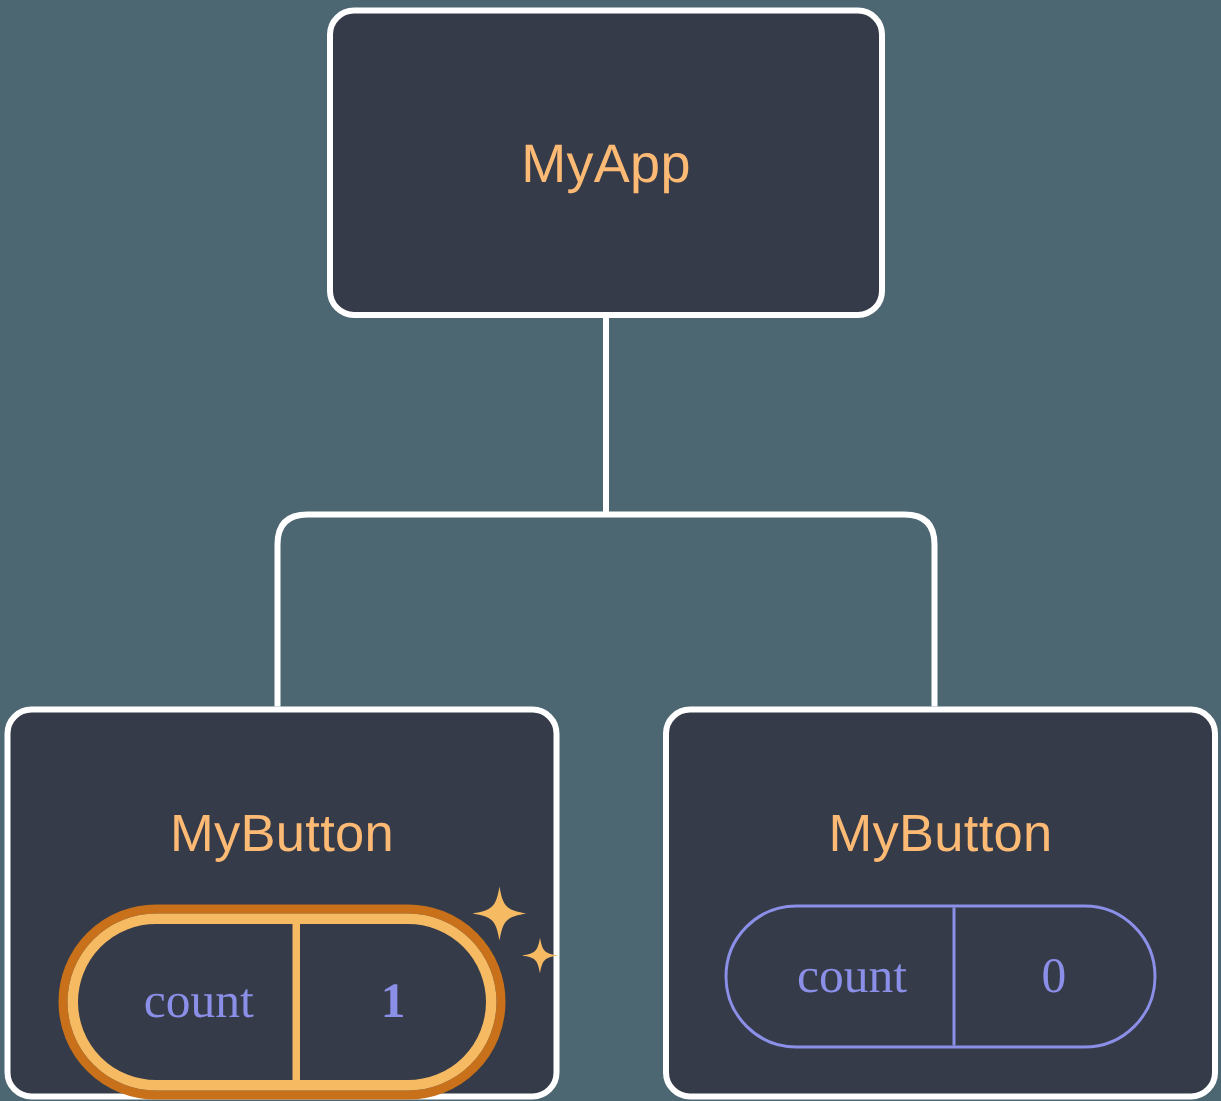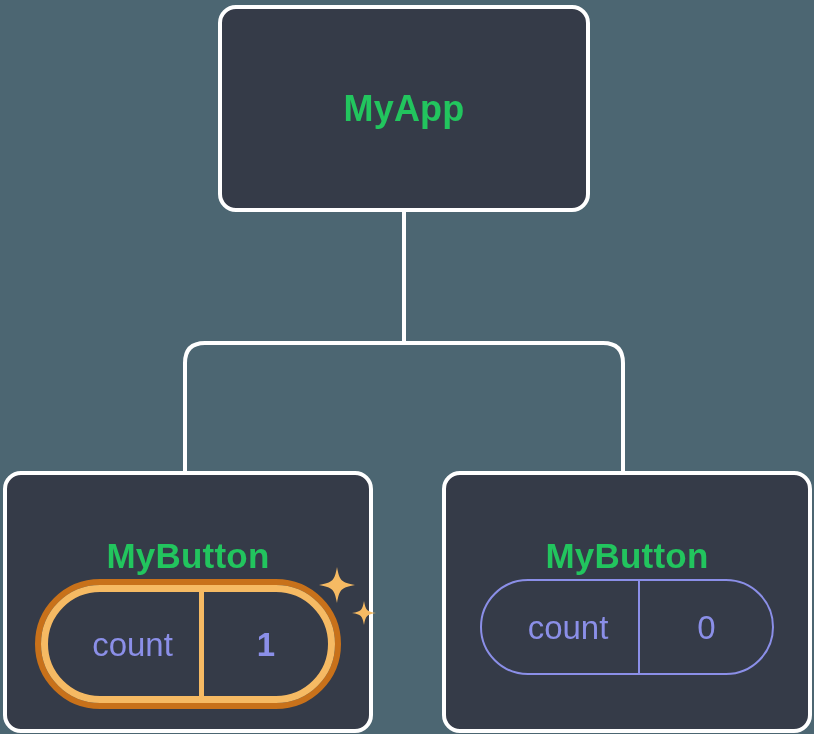--- a/index.html
+++ b/index.html
@@ -51,41 +51,42 @@
     height: 262px;
   }
   .node-child-right {
     left: 442px;
     top: 471px;
     width: 370px;
     height: 262px;
   }
 
   .node-title {
-    color: #22c55e;
+    color: #fdba74;
     font-size: 35px;
-    font-weight: 700;
+    font-weight: 400;
     letter-spacing: 0.2px;
     line-height: 1;
   }
   .node-root .node-title {
     font-size: 36px;
   }
   .node-child-left .node-title,
   .node-child-right .node-title {
     margin-top: 63px;
   }
 
   
   .pill-wrap {
     position: relative;
-    margin-top: 6px;
-    display: flex;
-    align-items: center;
-    justify-content: center;
+    margin-top: 30px;
+    display: flex;
+    align-items: center;
+    justify-content: center;
+    font-family: Liberation Serif, serif;
   }
 
   
   .pill {
     box-sizing: border-box;
     display: flex;
     align-items: stretch;
     height: 96px;
     border: 2px solid #8b8fe8;
     border-radius: 999px;

